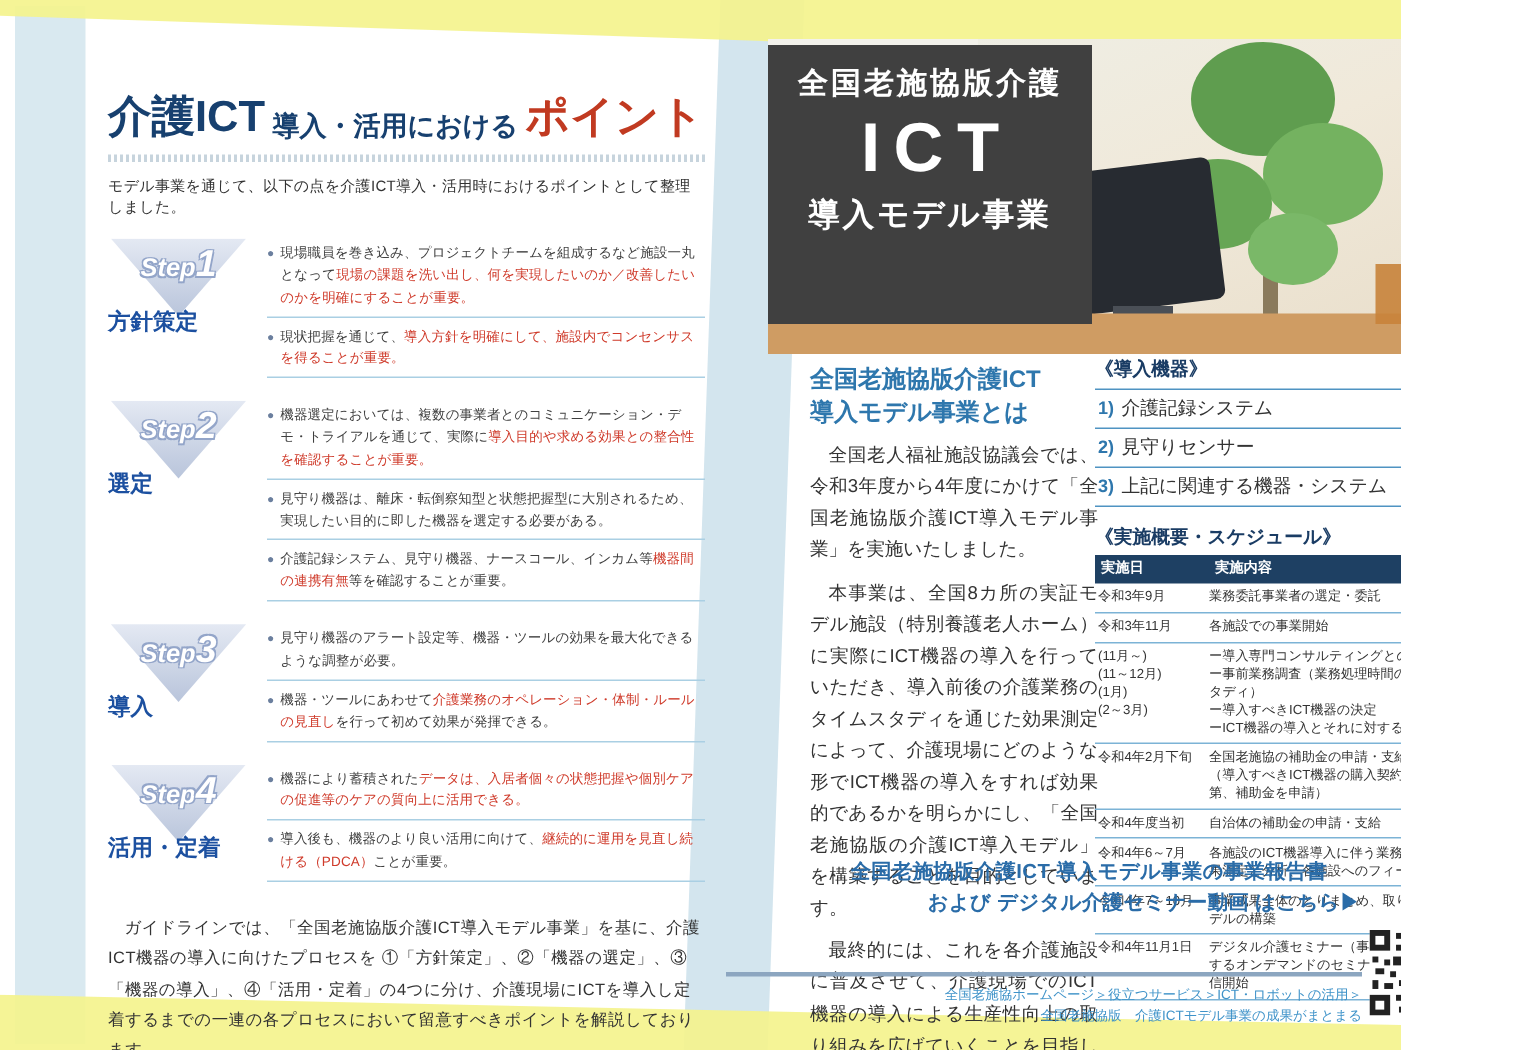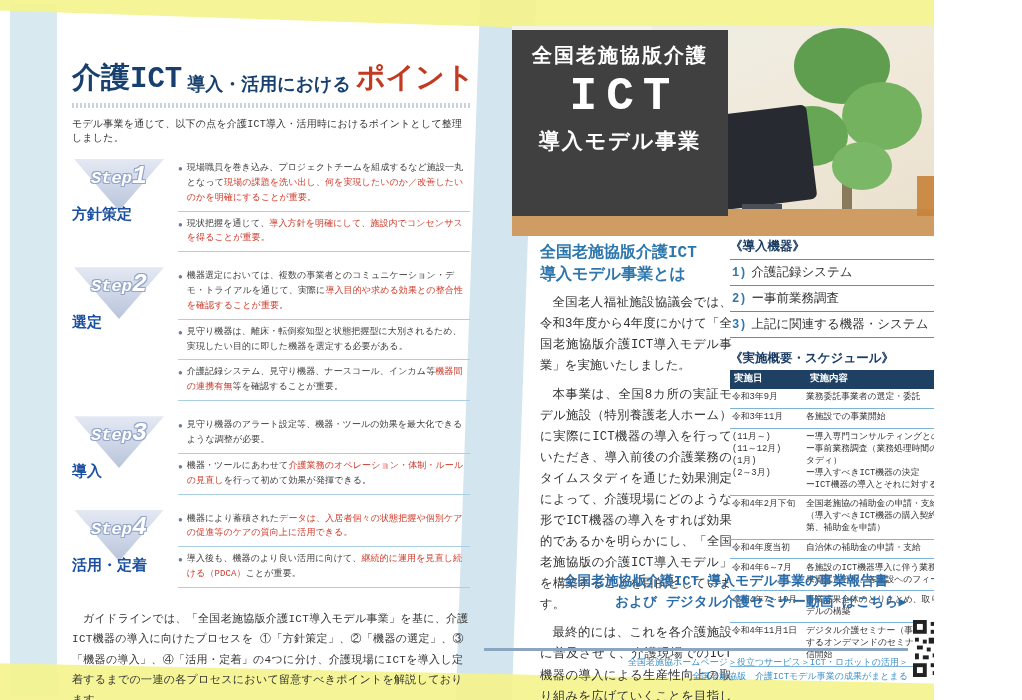--- a/index.html
+++ b/index.html
@@ -1,17 +1,17 @@
 <!DOCTYPE html>
 <html><head>
 <meta charset="utf-8">
 <style>
   html,body{margin:0;padding:0;background:#fff;}
   .canvas{position:relative;width:934px;height:700px;overflow:hidden;background:#ffffff;
-          font-family:Liberation Mono, monospace;}
+          font-family:Liberation Sans, sans-serif;}
   
   .strip{position:absolute;z-index:1;}
   .strip-left{left:10px;top:4px;width:47px;height:692px;background:#d9e9f0;}
   .strip-mid{left:468px;top:-15px;width:56px;height:730px;background:#d3e5ee;transform:rotate(2deg);}
   .strip-right{left:981px;top:20px;width:41px;height:680px;background:#d2e8f1;}
   .band-top{position:absolute;z-index:2;left:0;top:0;width:1022px;height:48px;background:rgba(244,243,141,.92);
             clip-path:polygon(0 0,100% 0,100% 92%,0 22%);}
   .band-bottom{position:absolute;z-index:2;left:0;bottom:0;width:1022px;height:46px;background:rgba(244,243,141,.92);
             clip-path:polygon(0 20%,100% 68%,100% 100%,0 100%);}
   
@@ -227,21 +227,21 @@
   </div>
 
   <div class="right-col">
     <div class="sec-h">《導入機器》</div>
     <div class="dev-item">
       <span class="dev-num">1)</span>
       <span class="dev-text">介護記録システム</span>
     </div>
     <div class="dev-item">
       <span class="dev-num">2)</span>
-      <span class="dev-text">ー事前業務調査</span>
+      <span class="dev-text">見守りセンサー</span>
     </div>
     <div class="dev-item">
       <span class="dev-num">3)</span>
       <span class="dev-text">上記に関連する機器・システム</span>
     </div>
 
     <div class="sched-h">《実施概要・スケジュール》</div>
     <div class="stable">
       <div class="srow shead">
         <span class="sdate">実施日</span>

